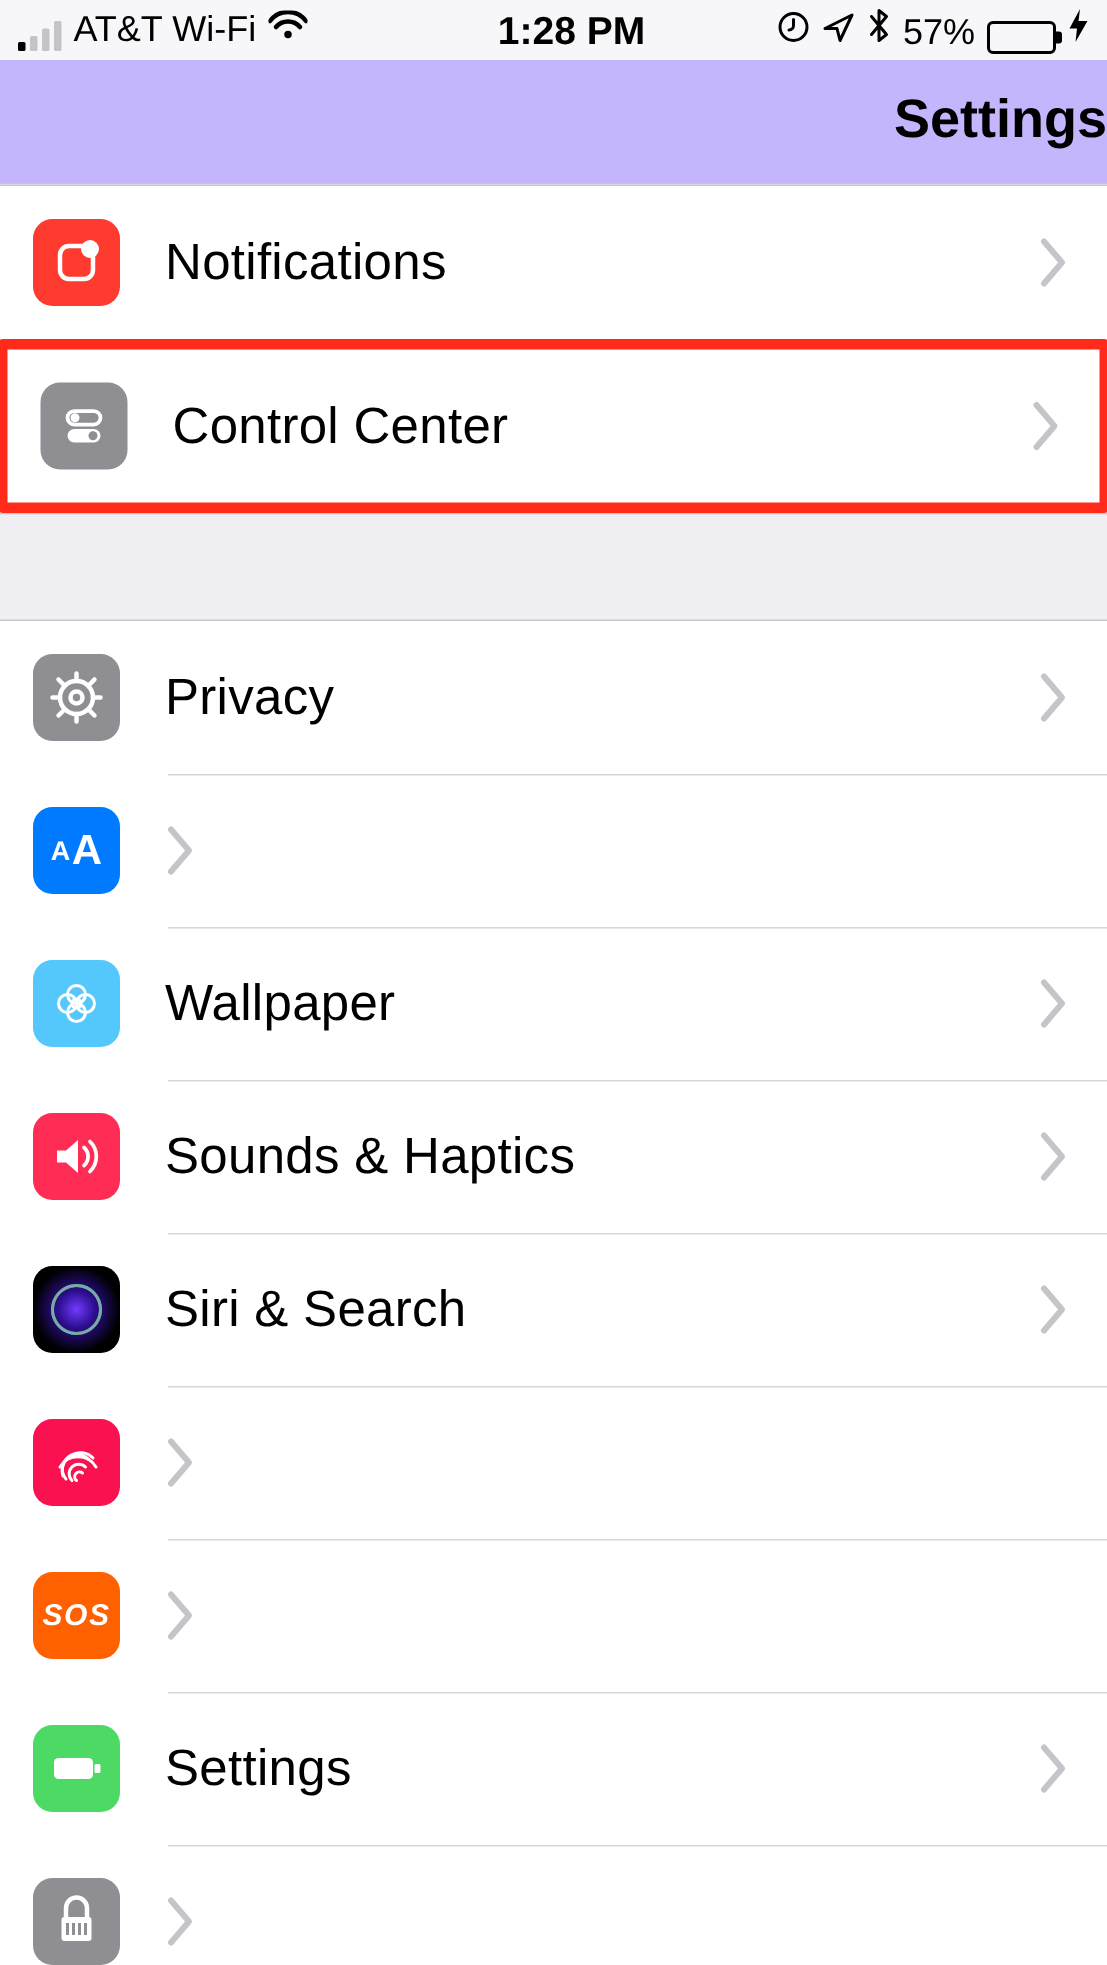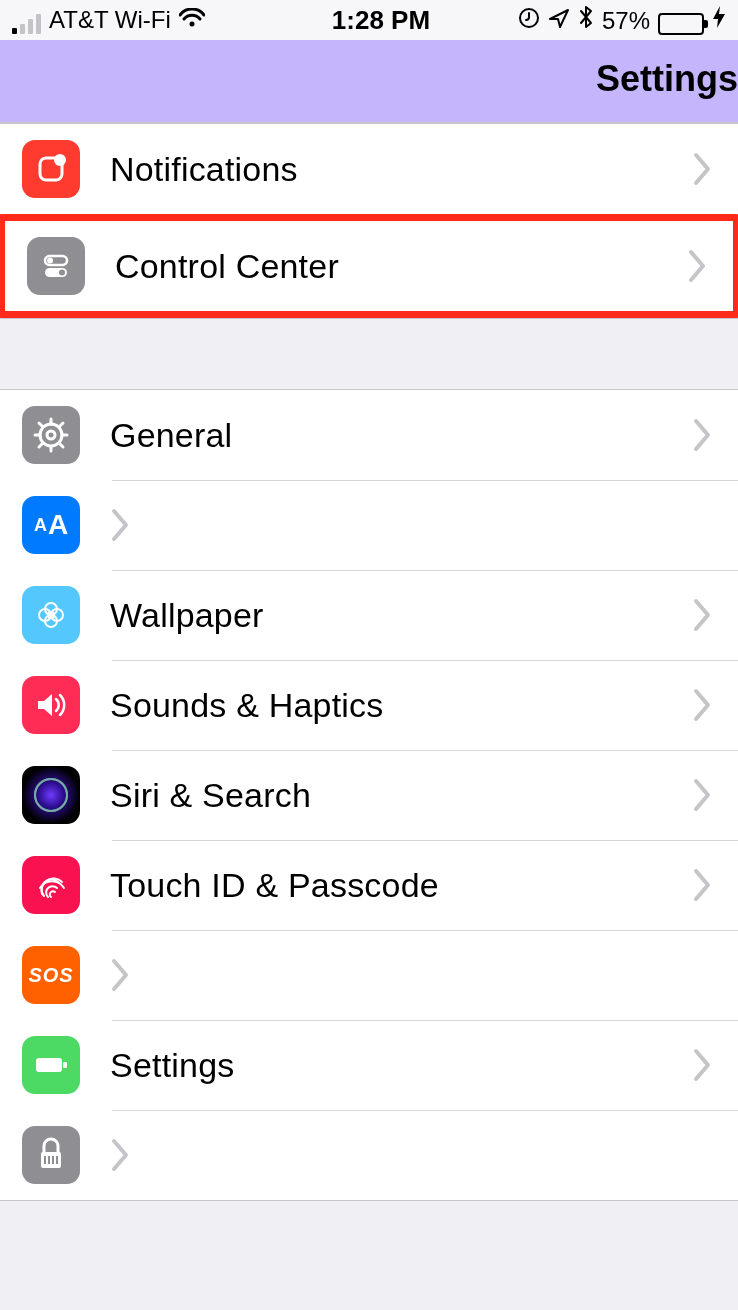--- a/index.html
+++ b/index.html
@@ -57,21 +57,21 @@
   .section{
     background:#fff;
     border-top:1px solid #c7c7cb;
     border-bottom:1px solid #c7c7cb;
   }
   .gap{ height:70px; }
 
   .row{
     display:flex;
     align-items:center;
-    height:90px;
+    height:102px;
     padding:0 26px 0 22px;
     position:relative;
     cursor:pointer;
   }
   .row + .row::before{
     content:"";
     position:absolute;left:112px;right:0;top:0;height:1px;background:#d6d6da;
   }
   .row .icon-wrap{
     width:58px;height:58px;border-radius:13px;flex:0 0 58px;
@@ -207,21 +207,21 @@
             <line x1="19" y1="30" x2="19" y2="35"></line>
           <line x1="3" y1="19" x2="8" y2="19"></line>
             <line x1="30" y1="19" x2="35" y2="19"></line>
           <line x1="7" y1="7" x2="11" y2="11"></line>
             <line x1="27" y1="27" x2="31" y2="31"></line>
           <line x1="31" y1="7" x2="27" y2="11"></line>
             <line x1="11" y1="27" x2="7" y2="31"></line>
         </g>
       </svg>
     </div>
-    <span class="label">General</span>
+    <span class="label">Privacy</span>
     <span class="chevron">
         <svg viewBox="0 0 20 36">
           <path d="M4 4 L16 18 L4 32"></path>
         </svg>
       </span>
   </div>
 
   <div class="row">
     <div class="icon-wrap bg-blue ic ic-txt" style="font-size:24px;">
       <span style="font-size:18px;margin-right:1px;">A</span>
@@ -291,21 +291,20 @@
       <svg width="38" height="38" viewBox="0 0 38 38">
         <g fill="none" stroke="#fff" stroke-width="2" stroke-linecap="round">
           <path d="M10 28 A12 12 0 0 1 30 16"></path>
           <path d="M8 22 A14 14 0 0 1 32 22"></path>
           <path d="M12 30 A9 9 0 0 1 27 17"></path>
           <path d="M16 31 A6 6 0 0 1 25 22"></path>
           <path d="M19 31 A3 3 0 0 1 23 26"></path>
         </g>
       </svg>
     </div>
-    <span class="label">Touch ID &amp; Passcode</span>
     <span class="chevron">
         <svg viewBox="0 0 20 36">
           <path d="M4 4 L16 18 L4 32"></path>
         </svg>
       </span>
   </div>
 
   <div class="row">
     <div class="icon-wrap bg-orange ic ic-txt" style="font-size:20px;letter-spacing:1px;">SOS</div>
     <span class="chevron">

